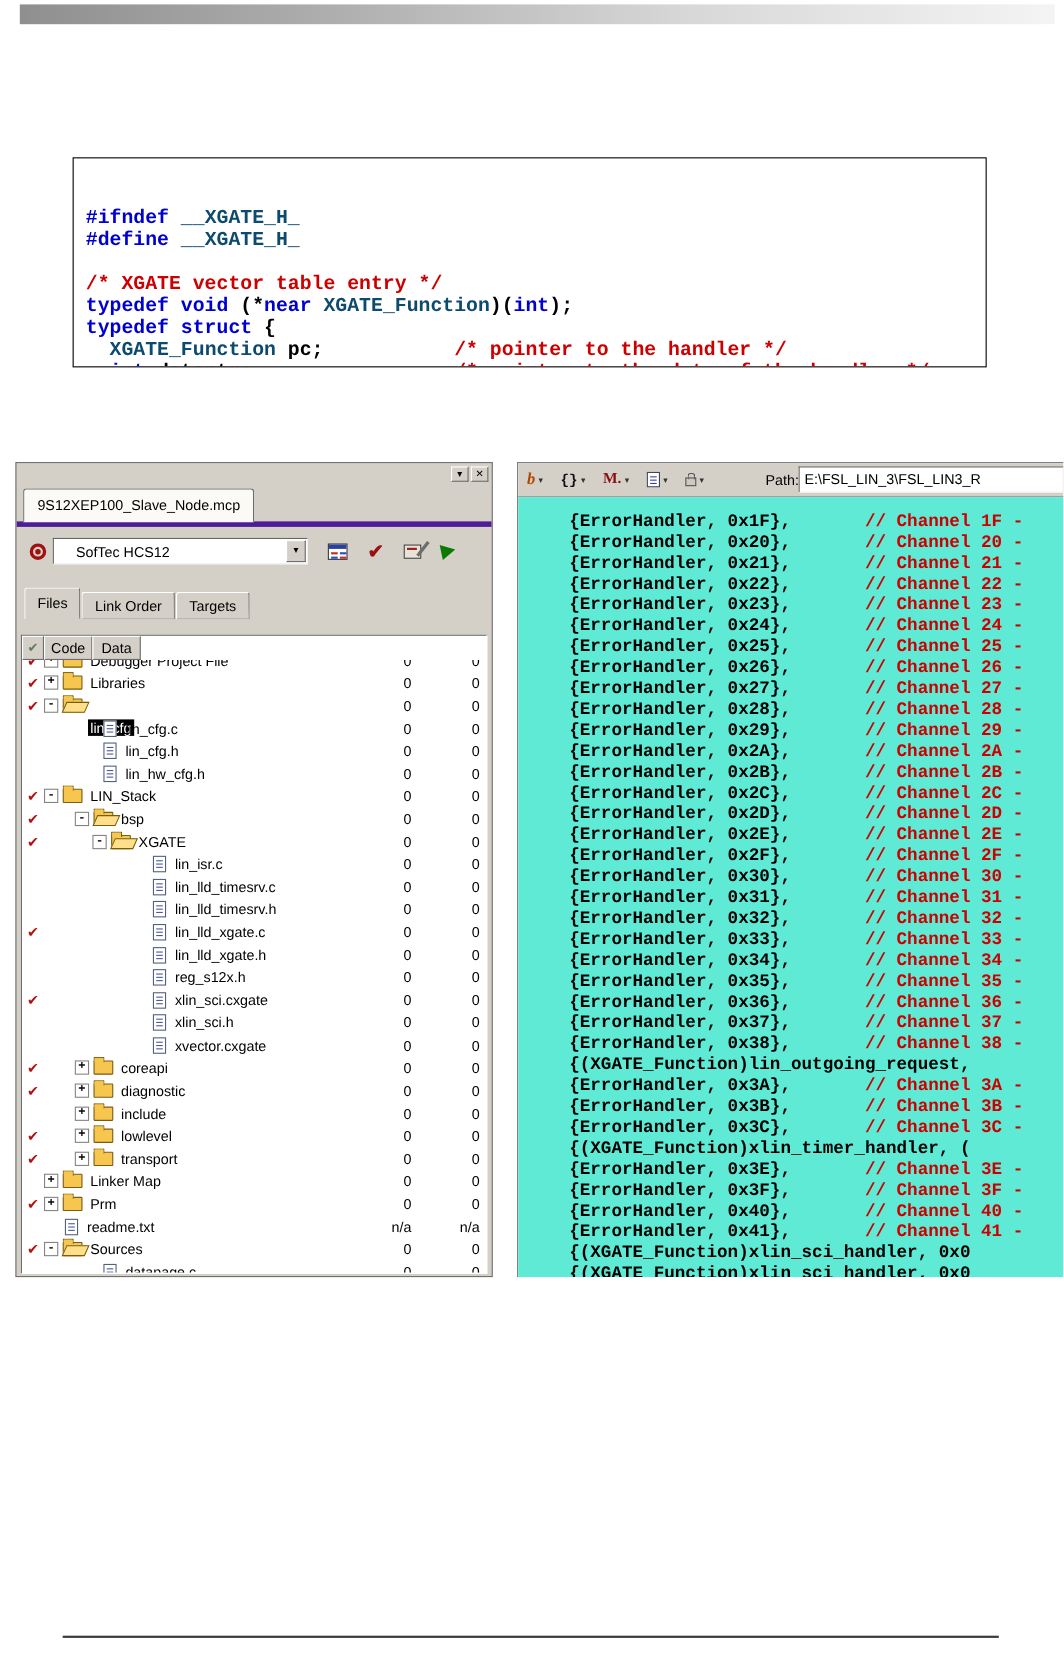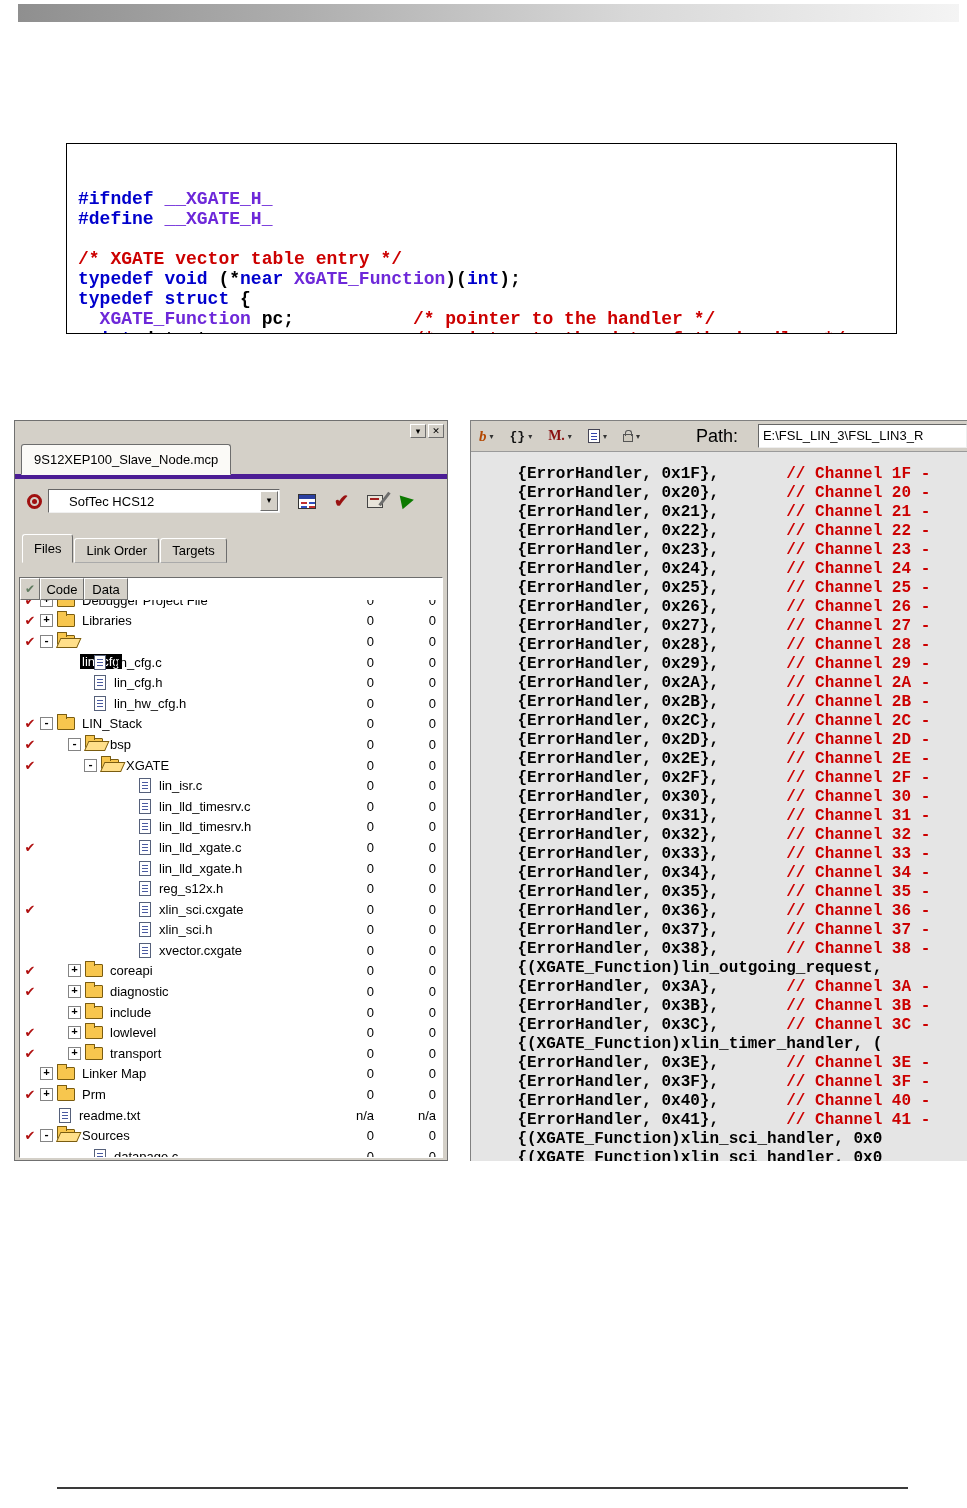--- a/index.html
+++ b/index.html
@@ -9,21 +9,21 @@
 
   
   #top-banner { position:absolute; left:18px; top:4px; width:941px; height:18px;
     background:linear-gradient(90deg,#8f8f8f,#aeaeae 30%,#d8d8d8 65%,#f4f4f4 100%); }
 
   
   #code-box { position:absolute; left:66px; top:143px; width:831px; height:191px;
     border:1px solid #000; background:#fff; padding:5px 0 0 11px;
     font-family:"Liberation Mono","DejaVu Sans Mono",monospace; font-size:18px; line-height:20px;
     font-weight:bold; white-space:pre; overflow:hidden; }
-  .tok-k { color:#0000cc; } .tok-i { color:#6d28d9; }
+  .tok-k { color:#0000cc; } .tok-i { color:#0c4a6e; }
   .tok-p { color:#000; }    .tok-c { color:#cc0000; }
 
   
   #project-window { position:absolute; left:14px; top:420px; width:434px; height:741px;
     background:#d4d0c8; border:1px solid #707070; overflow:hidden; }
   .pw-strip { position:absolute; top:1px; left:1px; right:1px; height:17px;
     display:flex; justify-content:flex-end; align-items:center; gap:2px; padding-right:2px; }
   .win-btn { width:16px; height:14px; background:#d4d0c8; border:1px solid;
     border-color:#fff #6d6d6d #6d6d6d #fff; font-size:9px; line-height:12px; text-align:center; }
   .pw-tabrow { position:absolute; top:18px; left:0; right:0; height:40px; border-bottom:5px solid #4c1d95; }
@@ -99,24 +99,24 @@
   .dd { font-size:8px; color:#333; margin-left:3px; }
   .ic-b { color:#b34700; font:bold italic 15px "Liberation Serif",serif; }
   .ic-braces { font:bold 13px "Liberation Mono",monospace; color:#111; }
   .ic-m { color:#8a1010; font:bold 14px "Liberation Serif",serif; }
   .ic-doc { width:12px; height:14px; background:#fff; border:1px solid #445; position:relative; }
   .ic-doc::before { content:""; position:absolute; left:2px; top:3px; width:6px; height:1px;
     background:#3344aa; box-shadow:0 3px 0 #3344aa, 0 6px 0 #3344aa; }
   .ic-lock { width:10px; height:8px; background:#cfcabf; border:1px solid #555; position:relative; margin-top:4px; }
   .ic-lock::before { content:""; position:absolute; left:1px; top:-5px; width:5px; height:5px;
     border:1px solid #555; border-bottom:none; border-radius:3px 3px 0 0; }
-  .path-label { font-size:18px; margin:0 20px 0 40px; flex:none; }
+  .path-label { font-size:13px; margin:0 0 0 40px; flex:none; }
   .path-field { flex:1; height:24px; background:#fff; border:1px solid; border-color:#666 #eee #eee #666;
     font-size:13px; line-height:22px; padding-left:4px; white-space:nowrap; overflow:hidden; }
-  #editor-code { position:absolute; top:31px; left:0; right:0; bottom:0; background:#e5e5e5;
+  #editor-code { position:absolute; top:31px; left:0; right:0; bottom:0; background:#5eead4;
     padding:13px 0 0 8px; font-family:"Liberation Mono","DejaVu Sans Mono",monospace;
     font-size:16px; line-height:19px; font-weight:bold; white-space:pre; overflow:hidden; }
   .eline { white-space:pre; }
   .ecomment { color:#cc0000; }
 
   #footer-rule { position:absolute; left:57px; top:1487px; width:851px; height:2px; background:#3a3a3a; }
 </style>
 </head>
 <body>
 

